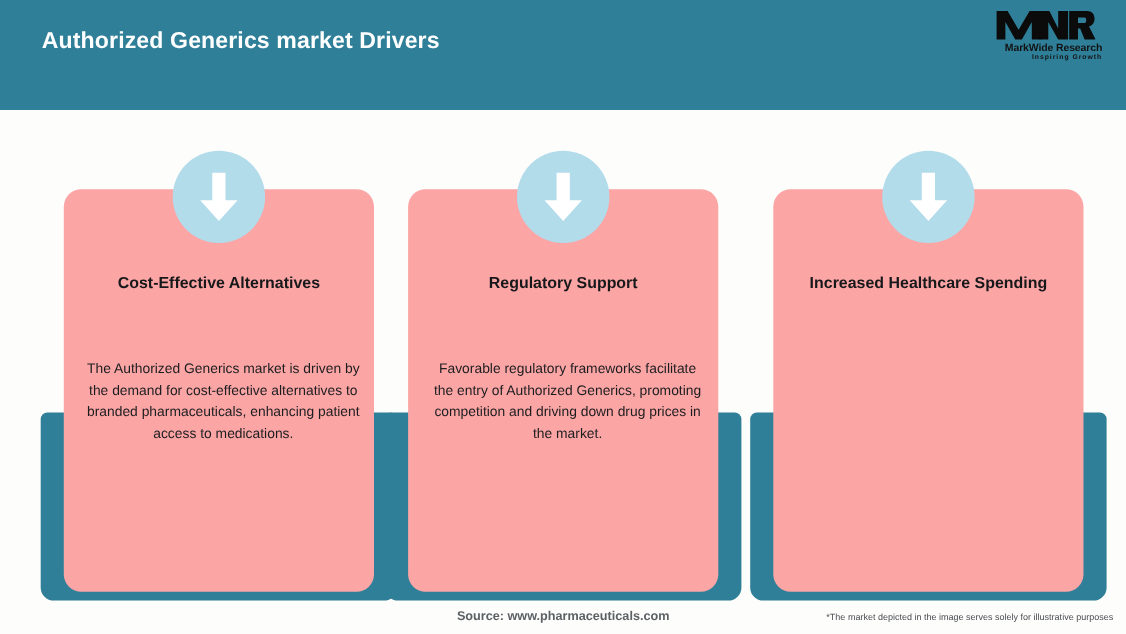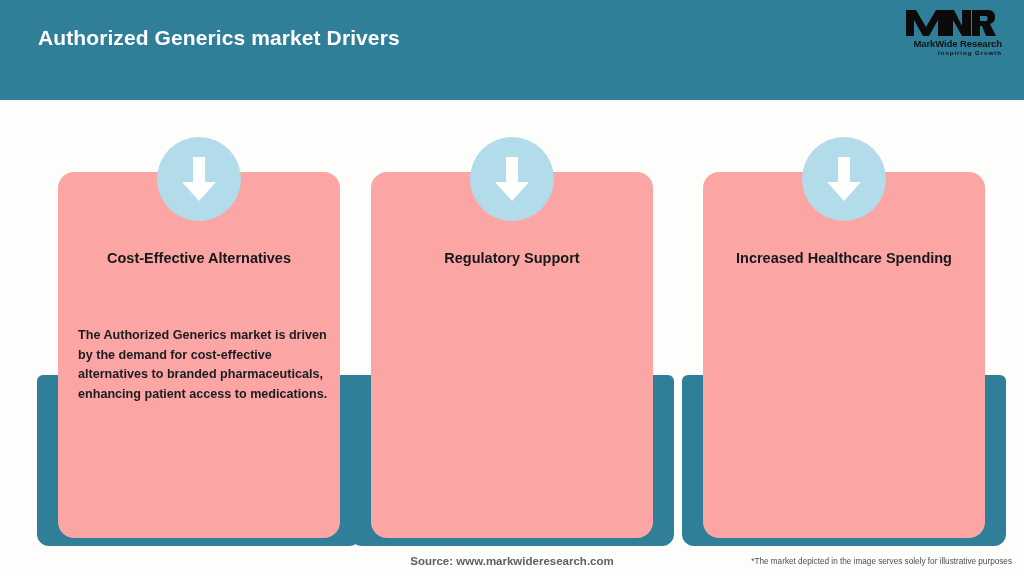--- a/index.html
+++ b/index.html
@@ -124,22 +124,21 @@
   }
 
   .card-text {
     position: absolute;
     top: 154px;
     left: 20px;
     width: 250px;
     font-size: 12.6px;
     color: #1c1d1f;
     line-height: 1.55;
-    text-align: left;
-    font-weight: bold;
+    text-align: center;
   }
 
   
   #footer-source {
     position: absolute;
     left: 0;
     top: 555px;
     width: 1024px;
     text-align: center;
     font-size: 11.5px;
@@ -186,29 +185,30 @@
 
 <div class="card-wrap" id="card-wrap-1">
   <div class="card-accent"></div>
   <div class="card-body">
     <div class="card-icon">
       <svg width="40" height="48" viewBox="0 0 40 48">
         <path d="M14 2 L26 2 L26 27 L37 27 L20 46 L3 27 L14 27 Z" fill="#ffffff"></path>
       </svg>
     </div>
     <div class="card-heading">Regulatory Support</div>
+    <div class="card-text">Favorable regulatory frameworks facilitate the entry of Authorized Generics, promoting competition and driving down drug prices in the market.</div>
   </div>
 </div>
 
 <div class="card-wrap" id="card-wrap-2">
   <div class="card-accent"></div>
   <div class="card-body">
     <div class="card-icon">
       <svg width="40" height="48" viewBox="0 0 40 48">
         <path d="M14 2 L26 2 L26 27 L37 27 L20 46 L3 27 L14 27 Z" fill="#ffffff"></path>
       </svg>
     </div>
     <div class="card-heading">Increased Healthcare Spending</div>
   </div>
 </div>
 
-<div id="footer-source">Source: www.markwideresearch.com</div>
+<div id="footer-source">Source: www.pharmaceuticals.com</div>
 <div id="footer-disclaimer">*The market depicted in the image serves solely for illustrative purposes</div>
 
 </body></html>

